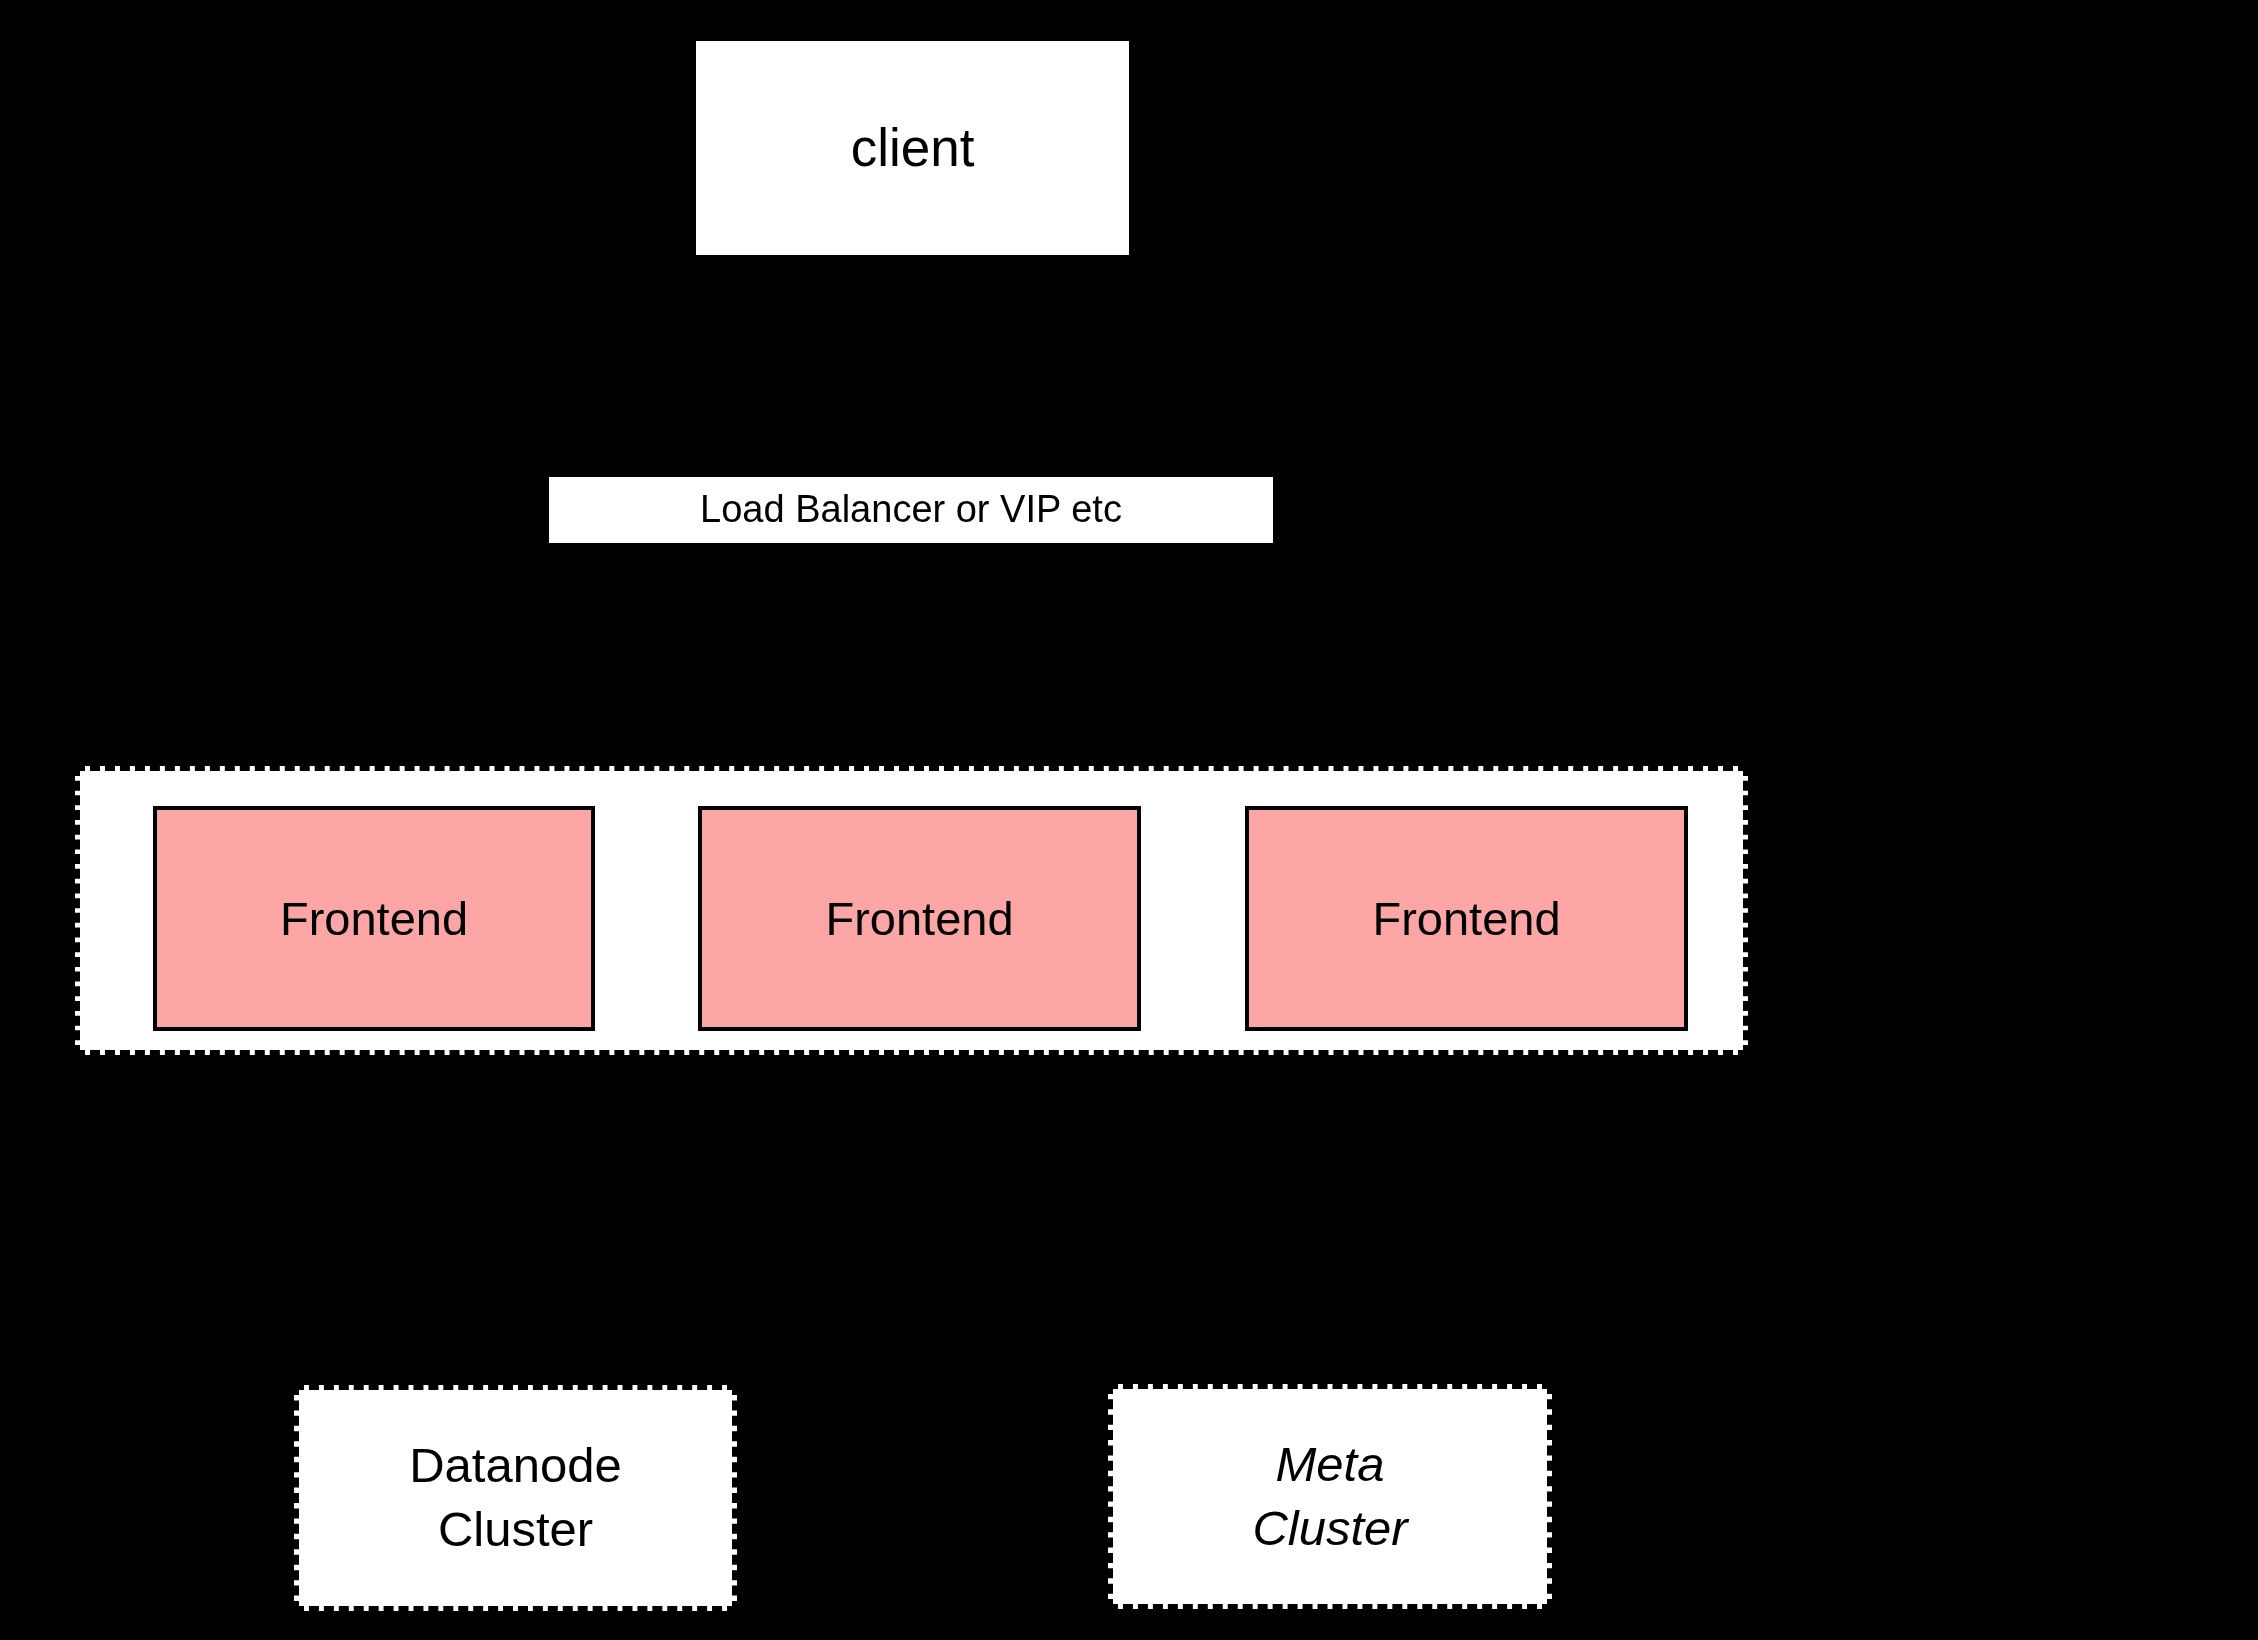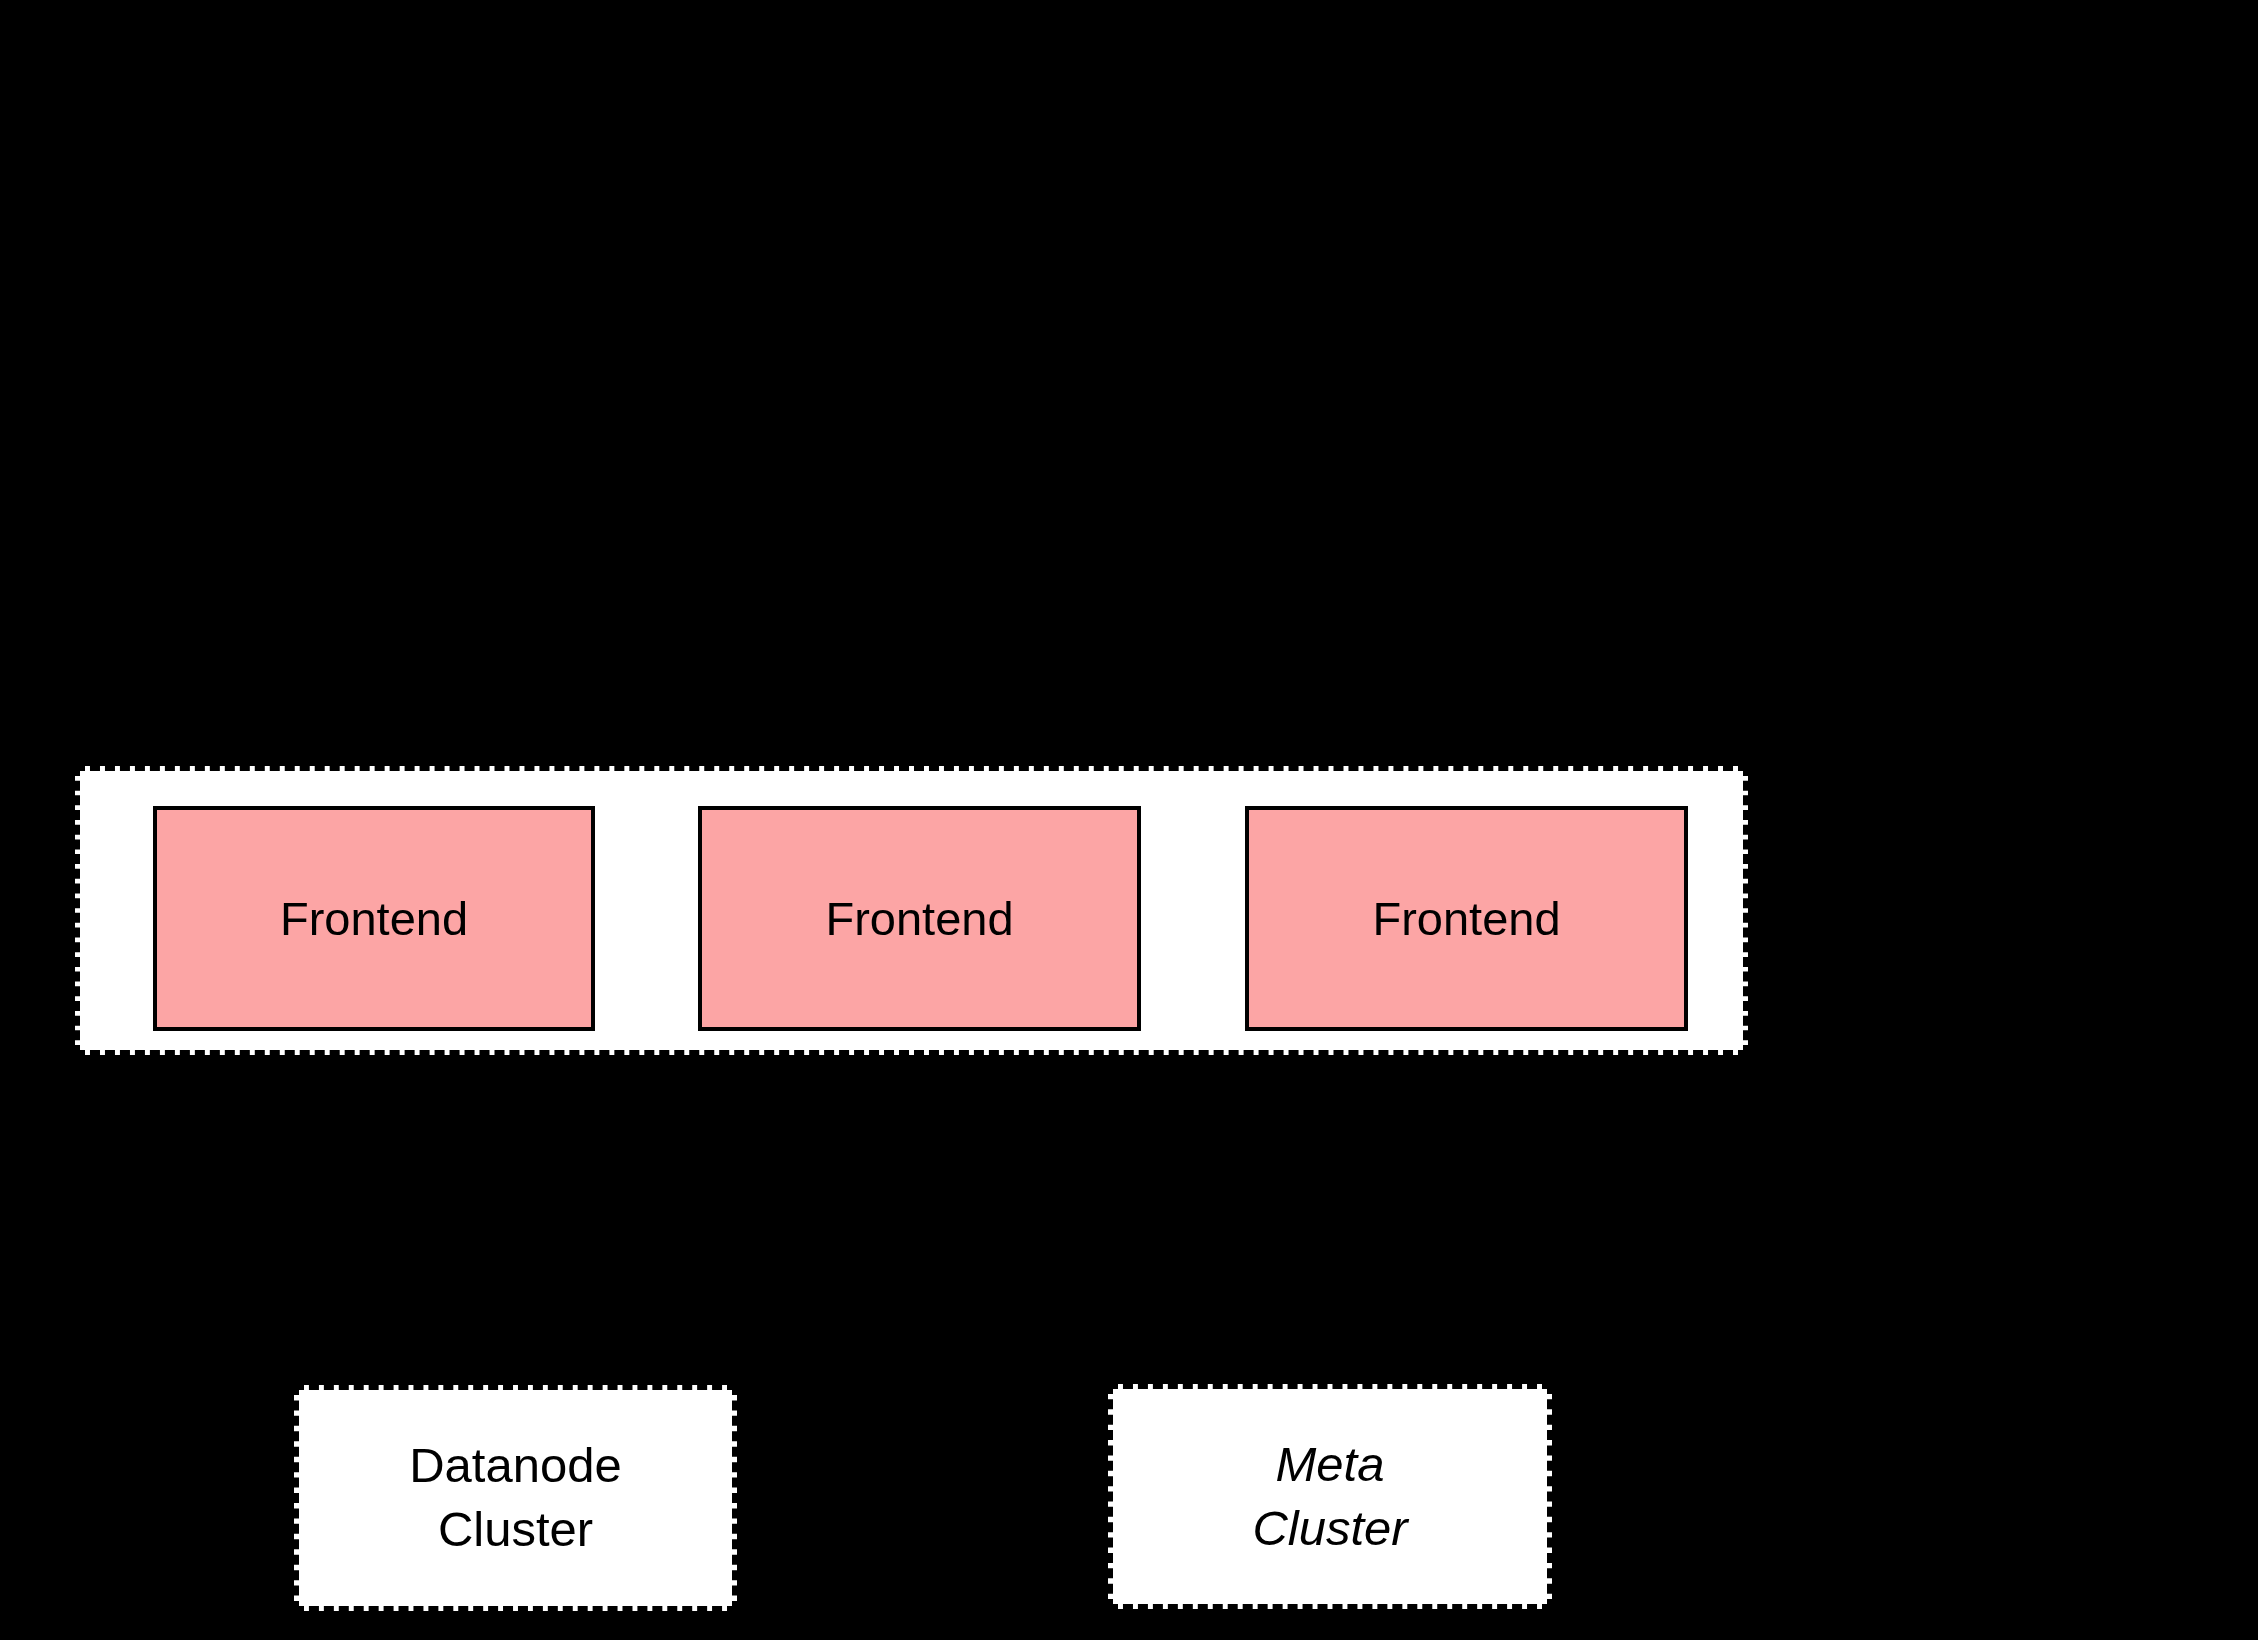--- a/index.html
+++ b/index.html
@@ -113,21 +113,23 @@
     width: 444px;
     height: 225px;
     font-style: italic;
   }
 </style>
 </head>
 <body>
 
 <div id="canvas">
 
+  <div class="node client-box">client</div>
 
+  <div class="node lb-box">Load Balancer or VIP etc</div>
 
   <div class="frontend-group">
     <div class="frontend-box fe-1">Frontend</div>
     <div class="frontend-box fe-2">Frontend</div>
     <div class="frontend-box fe-3">Frontend</div>
   </div>
 
   <div class="cluster-box datanode-box">Datanode
 Cluster</div>
 

